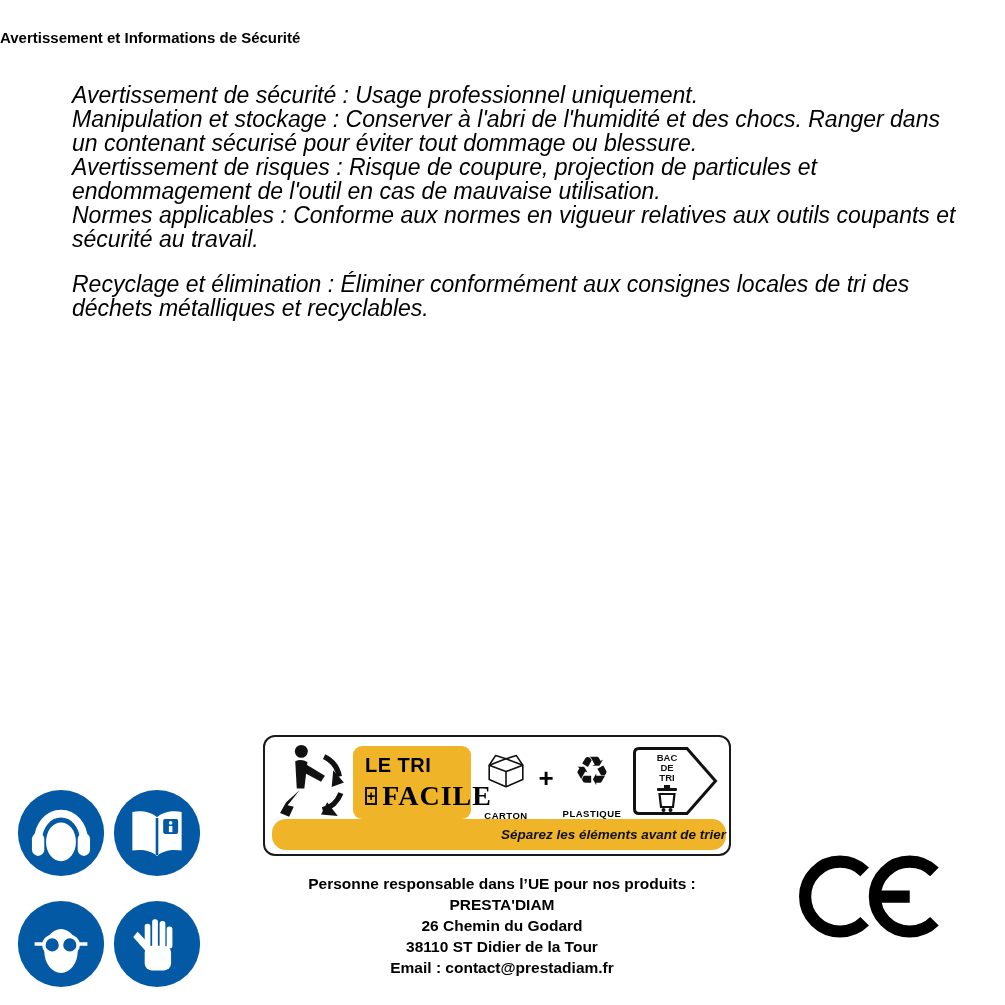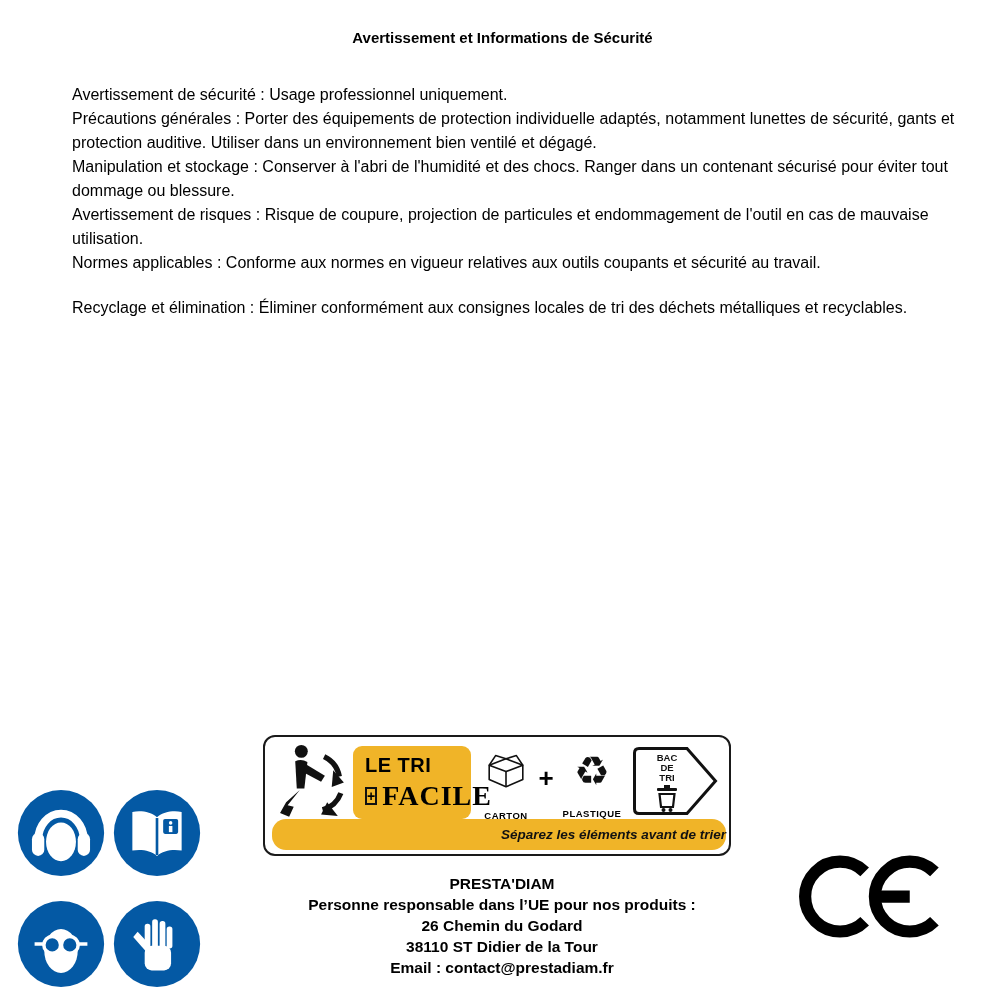--- a/index.html
+++ b/index.html
@@ -5,26 +5,26 @@
 <style>
   * { box-sizing: border-box; }
   html,body { margin:0; padding:0; background:#fff; }
   .page {
     position:relative; width:1005px; height:1005px; background:#fff;
     font-family:"Liberation Sans", sans-serif; color:#000; overflow:hidden;
   }
 
   .doc-title{
     position:absolute; top:29px; left:0; width:100%;
-    text-align:center; font-size:15px; font-weight:700;
+    font-size:15px; font-weight:700;
   }
 
   .safety-text{
     position:absolute; top:83px; left:72px; width:895px;
-    font-size:16px; line-height:24px;
+    font-size:23px; line-height:24px;font-style:italic;
   }
   .safety-text p{ margin:0; }
   .safety-text p.spaced{ margin-top:21px; }
 
   
   .pictograms{
     position:absolute; left:17px; top:789px;
     display:grid; grid-template-columns:88px 88px; grid-auto-rows:88px;
     column-gap:8px; row-gap:23px;
   }
@@ -90,21 +90,20 @@
 </style>
 </head>
 <body>
 
 <div class="page">
 
   <div class="doc-title">Avertissement et Informations de Sécurité</div>
 
   <div class="safety-text">
     <p>Avertissement de sécurité : Usage professionnel uniquement.</p>
-    <p>Précautions générales : Porter des équipements de protection individuelle adaptés, notamment lunettes de sécurité, gants et protection auditive. Utiliser dans un environnement bien ventilé et dégagé.</p>
     <p>Manipulation et stockage : Conserver à l'abri de l'humidité et des chocs. Ranger dans un contenant sécurisé pour éviter tout dommage ou blessure.</p>
     <p>Avertissement de risques : Risque de coupure, projection de particules et endommagement de l'outil en cas de mauvaise utilisation.</p>
     <p>Normes applicables : Conforme aux normes en vigueur relatives aux outils coupants et sécurité au travail.</p>
     <p class="spaced">Recyclage et élimination : Éliminer conformément aux consignes locales de tri des déchets métalliques et recyclables.</p>
   </div>
 
   <div class="pictograms">
 
     <svg class="picto" viewBox="0 0 100 100">
       <circle class="picto-bg" cx="50" cy="50" r="49"></circle>
@@ -202,22 +201,22 @@
         <path class="ink-stroke" d="M28.5 49 H43.5 L42 62 H30 Z" stroke-width="2.2"></path>
         <circle class="ink-fill" cx="32.5" cy="65" r="2"></circle>
         <circle class="ink-fill" cx="39.5" cy="65" r="2"></circle>
       </g>
     </svg>
 
     <div class="tri-strip">Séparez les éléments avant de trier</div>
   </div>
 
   <div class="contact">
+    <div>Personne responsable dans l’UE pour nos produits :</div>
     <div>PRESTA'DIAM</div>
-    <div>Personne responsable dans l’UE pour nos produits :</div>
     <div>26 Chemin du Godard</div>
     <div>38110 ST Didier de la Tour</div>
     <div>Email : contact@prestadiam.fr</div>
   </div>
 
   <div class="ce">
     <span class="sr-only">CE</span>
     <svg viewBox="0 0 172 100" width="150">
       <g class="ce-stroke" stroke-width="14">
         <path d="M75.3 21.7 A40 40 0 1 0 75.3 78.3"></path>

